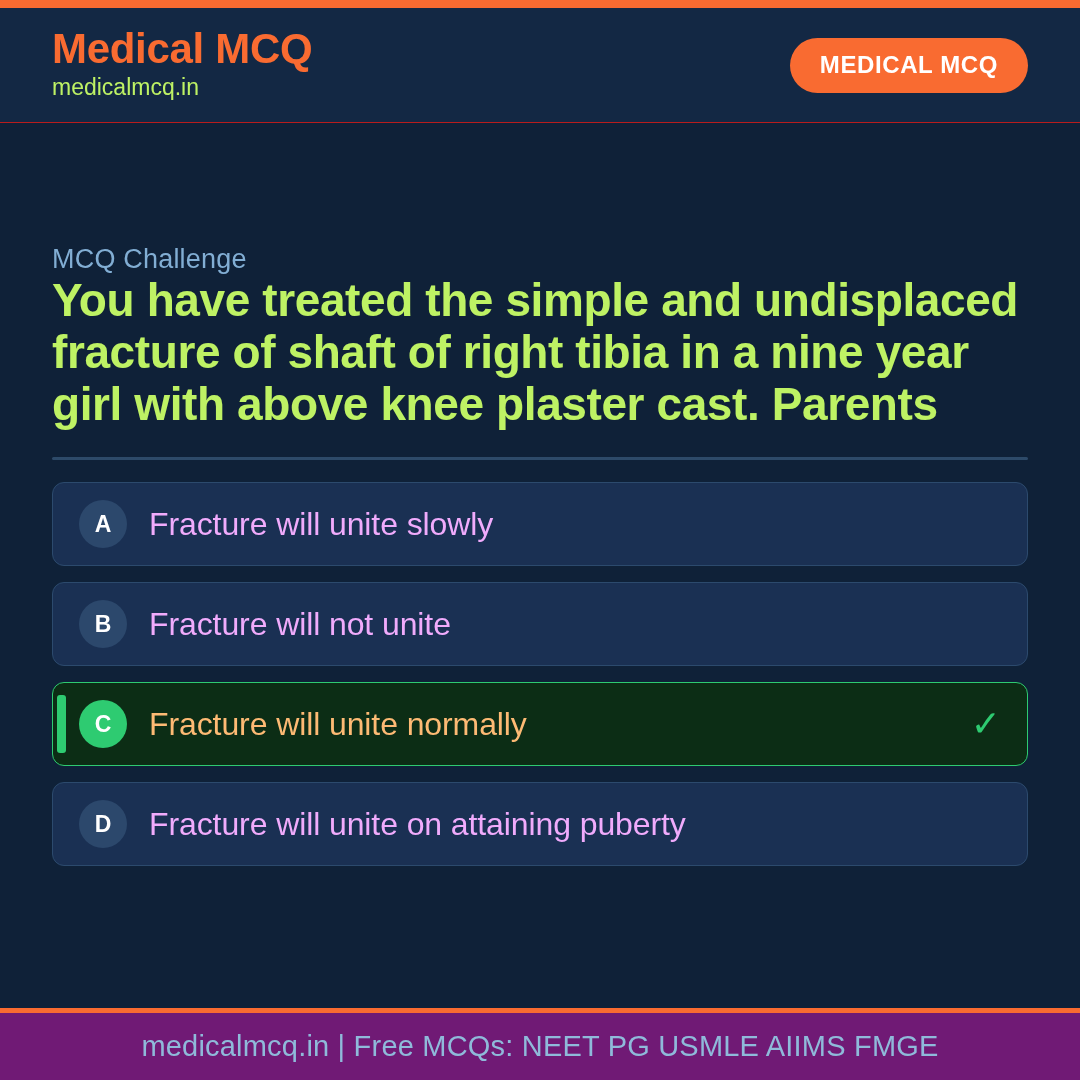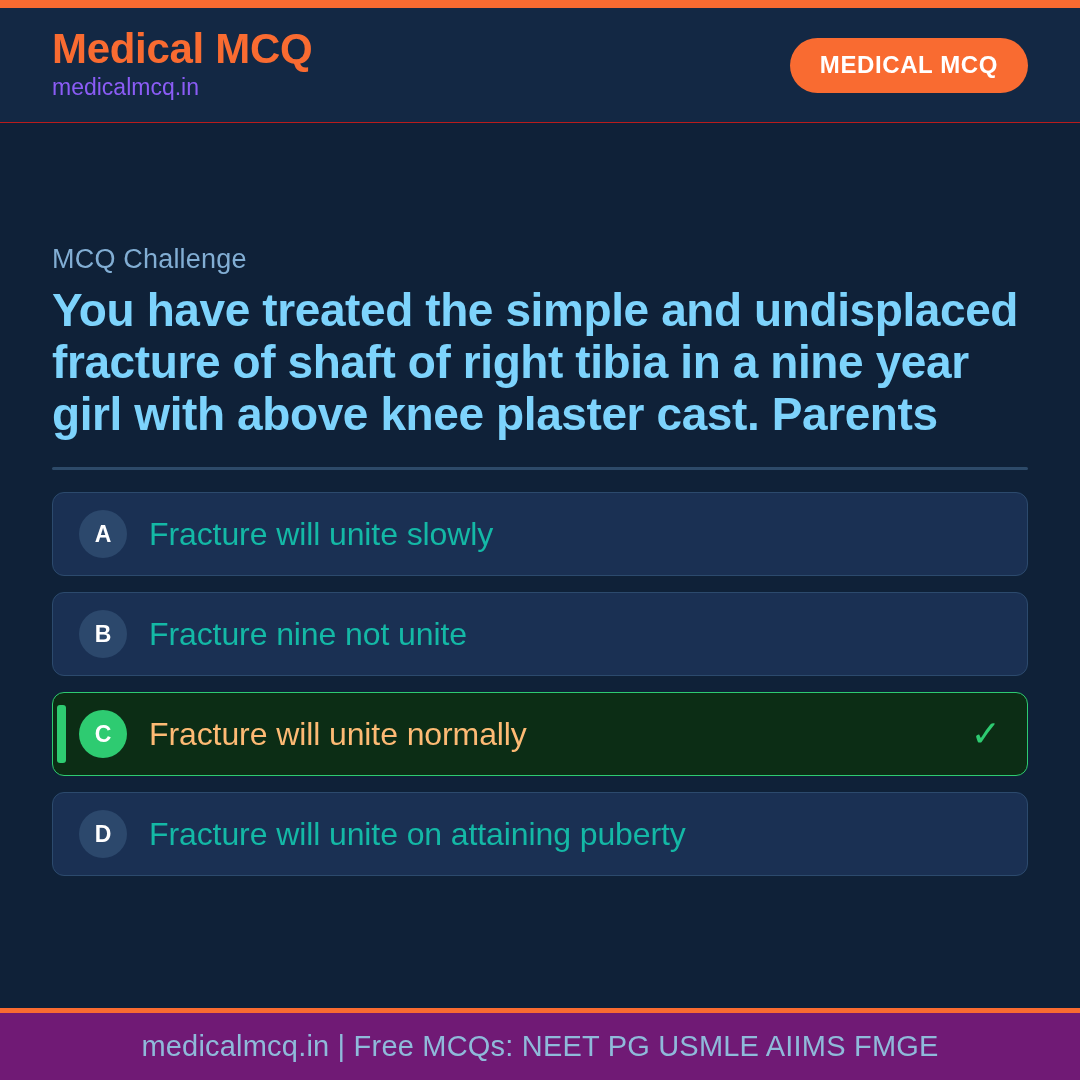--- a/index.html
+++ b/index.html
@@ -54,21 +54,21 @@
   .brand-title {
     font-size: 42px;
     font-weight: bold;
     color: #f96b31;
     line-height: 1.06;
     letter-spacing: -0.3px;
   }
 
   .brand-url {
     font-size: 23px;
-    color: #8b5cf6;
+    color: #bef264;
     line-height: 1.3;
     margin-top: 2px;
   }
 
   .header-badge {
     background: #f96b31;
     color: #ffffff;
     font-size: 24px;
     font-weight: bold;
     letter-spacing: 0.6px;
@@ -88,24 +88,23 @@
 
   .eyebrow {
     margin-top: 120px;
     font-size: 27px;
     color: #82aed4;
     line-height: 1.2;
     letter-spacing: 0.2px;
   }
 
   .question {
-    margin-top: 10px;
     font-size: 46px;
     font-weight: bold;
-    color: #7dd3fc;
+    color: #bef264;
     line-height: 1.13;
     letter-spacing: -0.4px;
     max-width: 985px;
   }
 
   .divider {
     margin-top: 26px;
     height: 3px;
     width: 976px;
     background: #2d4a69;
@@ -143,21 +142,21 @@
     font-weight: bold;
     display: flex;
     align-items: center;
     justify-content: center;
     line-height: 1;
   }
 
   .option-text {
     margin-left: 22px;
     font-size: 32px;
-    color: #14b8a6;
+    color: #f0abfc;
     line-height: 1.1;
     letter-spacing: -0.1px;
     flex: 1 1 auto;
   }
 
   .option-check {
     flex: none;
     font-size: 36px;
     color: #2ecb71;
     line-height: 1;
@@ -237,21 +236,21 @@
       <div class="option">
         <span class="accent-bar"></span>
         <span class="option-badge">A</span>
         <span class="option-text">Fracture will unite slowly</span>
         <span class="option-check"></span>
       </div>
 
       <div class="option">
         <span class="accent-bar"></span>
         <span class="option-badge">B</span>
-        <span class="option-text">Fracture nine not unite</span>
+        <span class="option-text">Fracture will not unite</span>
         <span class="option-check"></span>
       </div>
 
       <div class="option correct">
         <span class="accent-bar"></span>
         <span class="option-badge">C</span>
         <span class="option-text">Fracture will unite normally</span>
         <span class="option-check">✓</span>
       </div>
 

